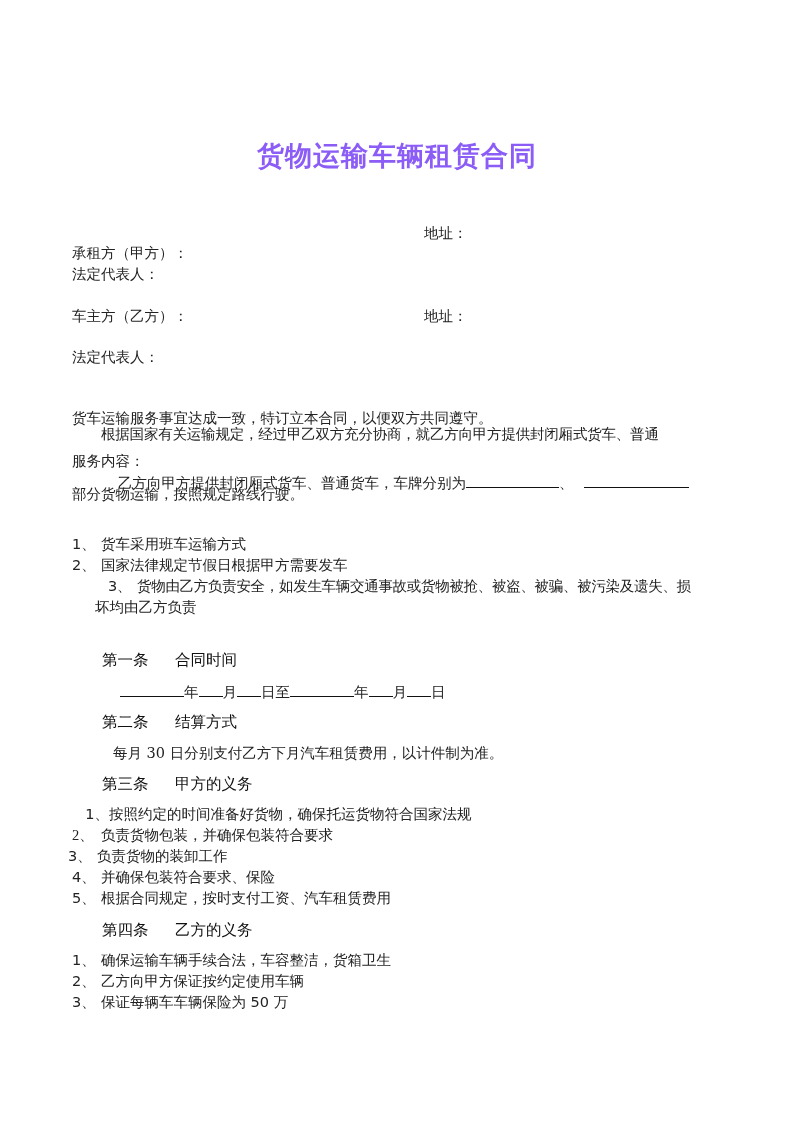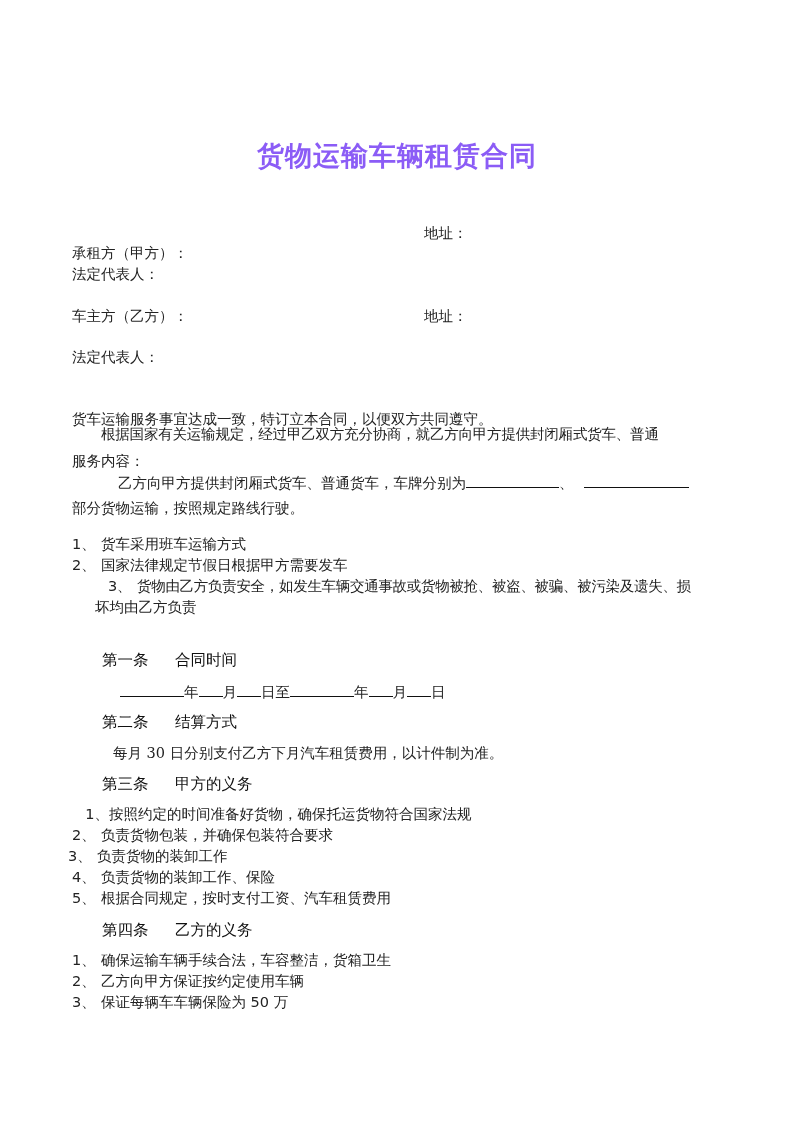--- a/index.html
+++ b/index.html
@@ -24,27 +24,27 @@
   <div class="abs title">货物运输车辆租赁合同</div>
 
   <div class="abs t" style="left:72px; top:223px;margin-top:20px;">承租方（甲方）：</div>
   <div class="abs t" style="left:424px; top:223px;">地址：</div>
   <div class="abs t" style="left:72px; top:264px;">法定代表人：</div>
   <div class="abs t" style="left:72px; top:306px;">车主方（乙方）：</div>
   <div class="abs t" style="left:424px; top:306px;">地址：</div>
   <div class="abs t" style="left:72px; top:347px;">法定代表人：</div>
 
   <div class="abs t" style="left:101px; top:388px; letter-spacing:-0.2px;margin-top:36px;">根据国家有关运输规定，经过甲乙双方充分协商，就乙方向甲方提供封闭厢式货车、普通</div>
-  <div class="abs t" style="left:72px; top:409px;">货车运输服务事宜达成一致，特订立本合同，以便双方共同遵守。</div>
+  <div class="abs t" style="left:72px; top:409px;font-family:Liberation Mono, monospace;">货车运输服务事宜达成一致，特订立本合同，以便双方共同遵守。</div>
 
   <div class="abs t" style="left:72px; top:451px;">服务内容：</div>
   <div class="abs t" style="left:118px; top:472px;">
     <span>乙方向甲方提供封闭厢式货车、普通货车，车牌分别为</span><span class="blank" style="width:93px;"></span><span>、</span><span class="blank" style="width:105px; margin-left:10px;"></span>
   </div>
-  <div class="abs t" style="left:72px; top:498px;">部分货物运输，按照规定路线行驶。</div>
+  <div class="abs t" style="left:72px; top:484px;">部分货物运输，按照规定路线行驶。</div>
 
   <div class="abs li" style="left:72px; top:535px;">
     <span class="n">1、</span><span>货车采用班车运输方式</span>
   </div>
   <div class="abs li" style="left:72px; top:556px;">
     <span class="n">2、</span><span>国家法律规定节假日根据甲方需要发车</span>
   </div>
   <div class="abs li" style="left:72px; top:577px; letter-spacing:-0.3px;margin-left:36px;">
     <span class="n">3、</span><span>货物由乙方负责安全，如发生车辆交通事故或货物被抢、被盗、被骗、被污染及遗失、损</span>
   </div>
@@ -59,23 +59,23 @@
 
   <div class="abs h" style="left:72px; top:712px;">
     <span class="num">第二条</span><span>结算方式</span>
   </div>
   <div class="abs t" style="left:113px; top:743px;">每月 30 日分别支付乙方下月汽车租赁费用，以计件制为准。</div>
 
   <div class="abs h" style="left:72px; top:774px;">
     <span class="num">第三条</span><span>甲方的义务</span>
   </div>
   <div class="abs li" style="left:80px; top:805px;text-align:right;"><span class="n">1、</span><span>按照约定的时间准备好货物，确保托运货物符合国家法规</span></div>
-  <div class="abs li" style="left:72px; top:826px;"><span class="n">2、</span><span>负责货物包装，并确保包装符合要求</span></div>
+  <div class="abs li" style="left:72px; top:826px;font-family:Liberation Serif, serif;"><span class="n">2、</span><span>负责货物包装，并确保包装符合要求</span></div>
   <div class="abs li" style="left:68px; top:847px;"><span class="n">3、</span><span>负责货物的装卸工作</span></div>
-  <div class="abs li" style="left:72px; top:868px;"><span class="n">4、</span><span>负责货物的装卸工作、保险</span></div>
+  <div class="abs li" style="left:72px; top:868px;"><span class="n">4、</span><span>并确保包装符合要求、保险</span></div>
   <div class="abs li" style="left:72px; top:889px;"><span class="n">5、</span><span>根据合同规定，按时支付工资、汽车租赁费用</span></div>
 
   <div class="abs h" style="left:72px; top:920px;">
     <span class="num">第四条</span><span>乙方的义务</span>
   </div>
   <div class="abs li" style="left:72px; top:951px;"><span class="n">1、</span><span>确保运输车辆手续合法，车容整洁，货箱卫生</span></div>
   <div class="abs li" style="left:72px; top:972px;"><span class="n">2、</span><span>乙方向甲方保证按约定使用车辆</span></div>
   <div class="abs li" style="left:72px; top:993px;"><span class="n">3、</span><span>保证每辆车车辆保险为 50 万</span></div>
 
 </div>

